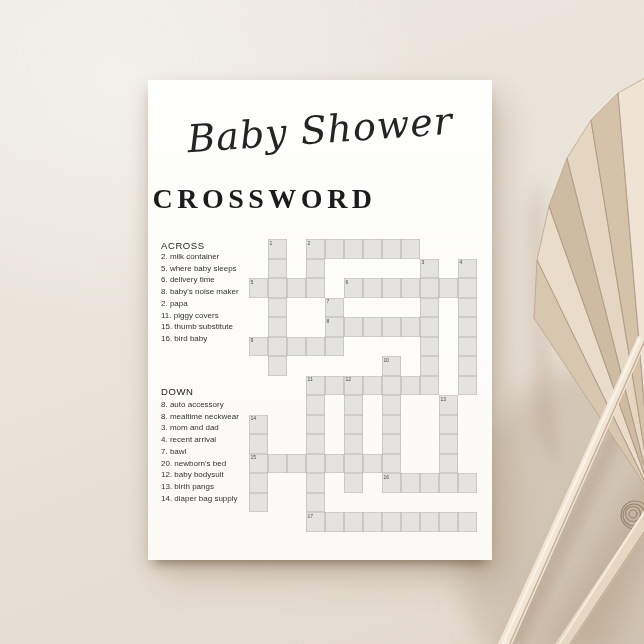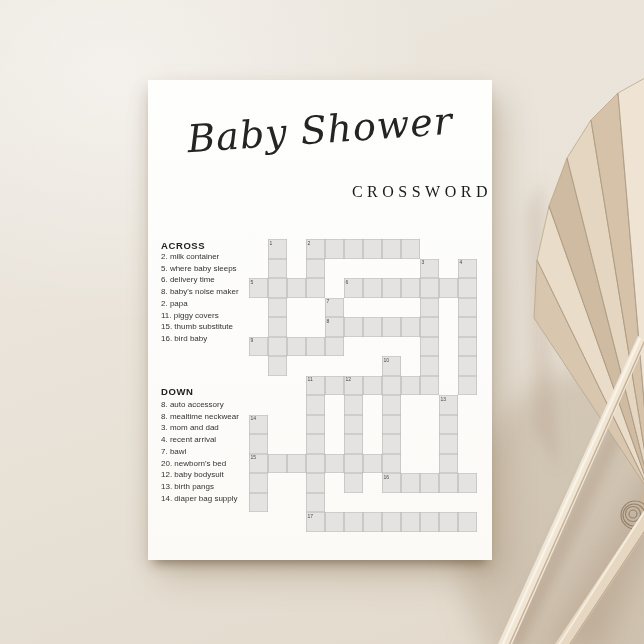--- a/index.html
+++ b/index.html
@@ -19,27 +19,27 @@
       12px 18px 30px rgba(150,126,98,.33),
       -4px 6px 14px rgba(150,130,105,.16);
   }
   .script-title{
     position:absolute;left:0;top:28px;width:100%;text-align:center;
     font-family:"DejaVu Serif", serif;font-style:italic;font-weight:400;
     font-size:38px;color:#242424;letter-spacing:1px;
     transform:rotate(-4deg);
   }
   .main-title{
-    position:absolute;left:0;top:103px;width:100%;text-align:right;
-    font-family:"Liberation Serif", serif;font-weight:400;
-    font-size:16px;color:#1c1c1c;letter-spacing:4.5px;text-indent:4.5px;
+    position:absolute;left:0;top:103px;width:100%;text-align:left;
+    font-family:"Liberation Serif", serif;font-weight:700;
+    font-size:28px;color:#1c1c1c;letter-spacing:4.5px;text-indent:4.5px;
   }
   .clue-heading{
     position:absolute;left:13px;width:90px;
-    font-size:9.5px;font-weight:700;letter-spacing:.6px;color:#222;
+    font-size:9.5px;font-weight:400;letter-spacing:.6px;color:#222;
   }
   .clue-list{
     position:absolute;left:13px;width:84px;
     font-size:8px;line-height:11.7px;color:#333;
   }
   .clue-heading.across{top:160px;}
   .clue-list.across{top:171px;}
   .clue-heading.down{top:306px;}
   .clue-list.down{top:319px;}
   .grid{position:absolute;left:101px;top:159px;width:229px;height:294px;}

